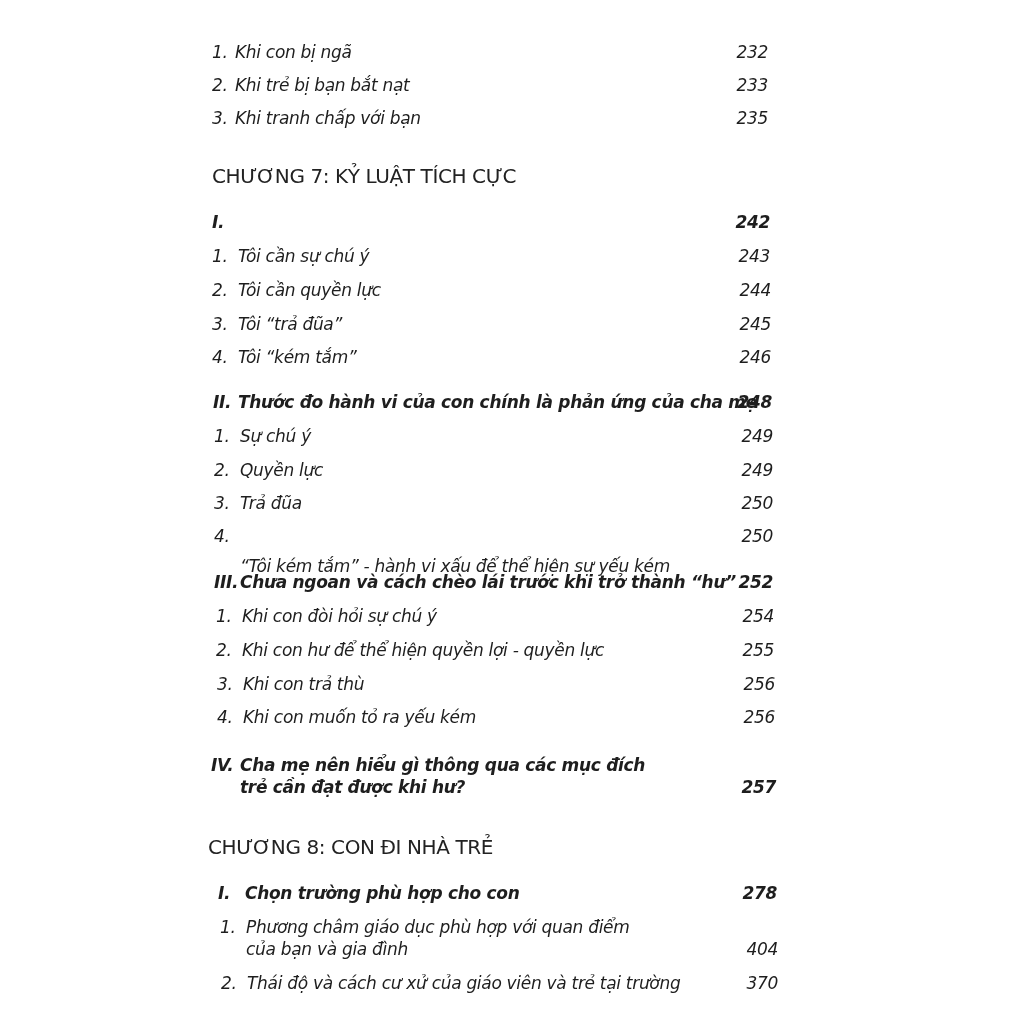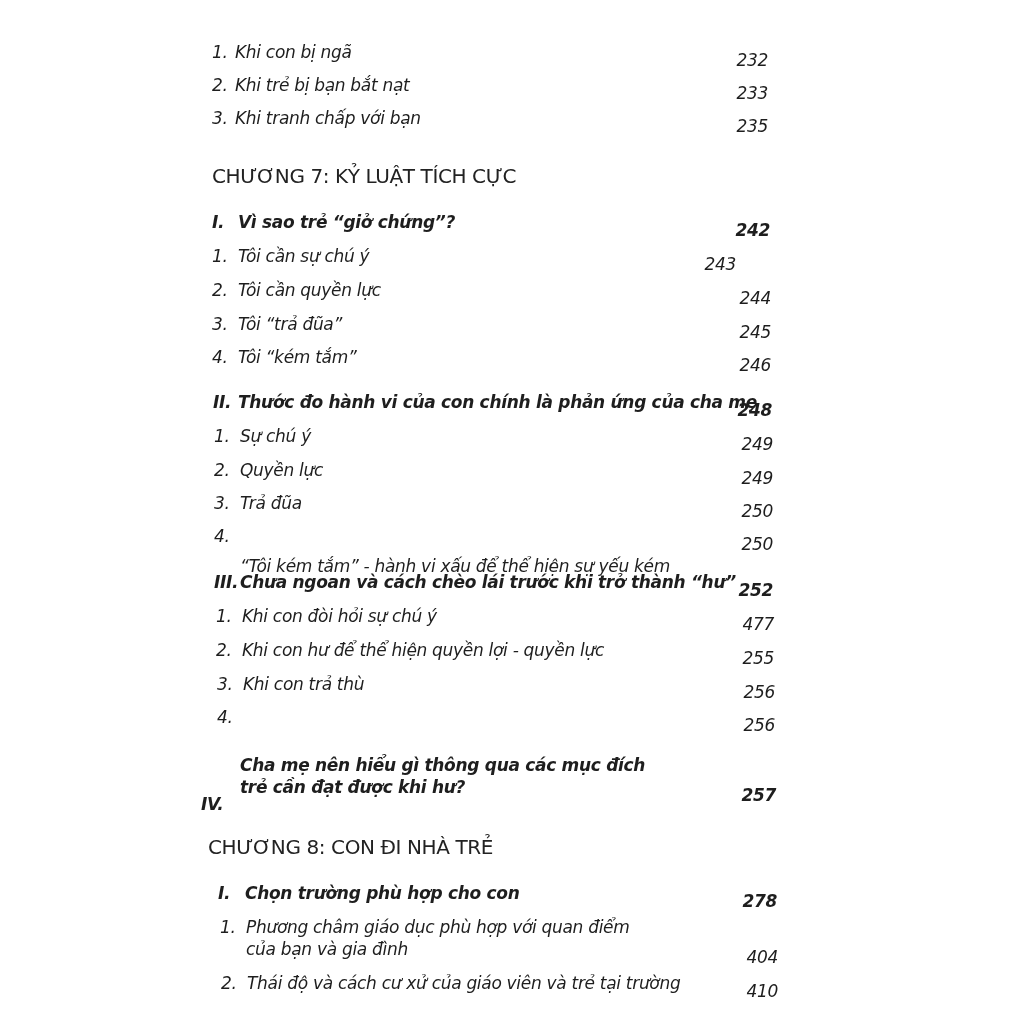--- a/index.html
+++ b/index.html
@@ -5,21 +5,21 @@
     html, body { margin:0; padding:0; }
     body {
       width:1024px; height:1024px; background:#ffffff; position:relative; overflow:hidden;
       font-family: "DejaVu Sans", "Liberation Sans", sans-serif; color:#1e1e1e;
     }
     .line { position:absolute; left:0; width:1024px; height:34px; }
     .num, .text, .page { position:absolute; white-space:nowrap; }
     .item .num, .item .text, .item .page { font-style:italic; font-size:17px; font-weight:normal; letter-spacing:-0.3px; }
     .section .num, .section .text, .section .page { font-style:italic; font-weight:bold; font-size:17px; letter-spacing:-0.3px; }
     .chapter .text { font-style:normal; font-size:20px; letter-spacing:-0.4px; color:#222; }
-    .page { text-align:right; width:60px;margin-top:8px; }
+    .page { text-align:right; width:60px; }
   </style>
 </head>
 <body>
 
 <div class="line item" style="top:42px;">
   <span class="num" style="left:212px;">1.</span>
   <span class="text" style="left:235px;">Khi con bị ngã</span>
   <span class="page" style="left:708px;">232</span>
 </div>
 <div class="line item" style="top:75px;">
@@ -32,27 +32,26 @@
   <span class="text" style="left:235px;">Khi tranh chấp với bạn</span>
   <span class="page" style="left:708px;">235</span>
 </div>
 
 <div class="line chapter" style="top:164px;">
   <span class="text" style="left:212px;">CHƯƠNG 7: KỶ LUẬT TÍCH CỰC</span>
 </div>
 
 <div class="line section" style="top:212px;">
   <span class="num" style="left:212px;">I.</span>
-  <span class="text" style="left:238px;">Vì sao trẻ “giở chứng”?</span>
   <span class="page" style="left:710px;">242</span>
 </div>
 <div class="line item" style="top:246px;">
   <span class="num" style="left:212px;">1.</span>
   <span class="text" style="left:238px;">Tôi cần sự chú ý</span>
-  <span class="page" style="left:676px;">243</span>
+  <span class="page" style="left:710px;">243</span>
 </div>
 <div class="line item" style="top:280px;">
   <span class="num" style="left:212px;">2.</span>
   <span class="text" style="left:238px;">Tôi cần quyền lực</span>
   <span class="page" style="left:711px;">244</span>
 </div>
 <div class="line item" style="top:314px;">
   <span class="num" style="left:212px;">3.</span>
   <span class="text" style="left:238px;">Tôi “trả đũa”</span>
   <span class="page" style="left:711px;">245</span>
@@ -90,39 +89,40 @@
 </div>
 
 <div class="line section" style="top:572px;">
   <span class="num" style="left:214px;">III.</span>
   <span class="text" style="left:240px;">Chưa ngoan và cách chèo lái trước khi trở thành “hư”</span>
   <span class="page" style="left:713px;">252</span>
 </div>
 <div class="line item" style="top:606px;">
   <span class="num" style="left:216px;">1.</span>
   <span class="text" style="left:242px;">Khi con đòi hỏi sự chú ý</span>
-  <span class="page" style="left:714px;">477</span>
+  <span class="page" style="left:714px;">254</span>
 </div>
 <div class="line item" style="top:640px;">
   <span class="num" style="left:216px;">2.</span>
   <span class="text" style="left:242px;">Khi con hư để thể hiện quyền lợi - quyền lực</span>
   <span class="page" style="left:714px;">255</span>
 </div>
 <div class="line item" style="top:674px;">
   <span class="num" style="left:217px;">3.</span>
   <span class="text" style="left:243px;">Khi con trả thù</span>
   <span class="page" style="left:715px;">256</span>
 </div>
 <div class="line item" style="top:707px;">
   <span class="num" style="left:217px;">4.</span>
+  <span class="text" style="left:243px;">Khi con muốn tỏ ra yếu kém</span>
   <span class="page" style="left:715px;">256</span>
 </div>
 
 <div class="line section" style="top:755px; height:60px;">
-  <span class="num" style="left:201px;margin-top:39px;">IV.</span>
+  <span class="num" style="left:211px;">IV.</span>
   <span class="text" style="left:240px;">Cha mẹ nên hiểu gì thông qua các mục đích</span>
   <span class="text" style="left:240px; top:22px;">trẻ cần đạt được khi hư?</span>
   <span class="page" style="left:716px; top:22px;">257</span>
 </div>
 
 <div class="line chapter" style="top:835px;">
   <span class="text" style="left:208px;text-align:right;">CHƯƠNG 8: CON ĐI NHÀ TRẺ</span>
 </div>
 
 <div class="line section" style="top:883px;">
@@ -132,14 +132,14 @@
 </div>
 <div class="line item" style="top:917px; height:56px;">
   <span class="num" style="left:220px;">1.</span>
   <span class="text" style="left:246px;">Phương châm giáo dục phù hợp với quan điểm</span>
   <span class="text" style="left:246px; top:22px;">của bạn và gia đình</span>
   <span class="page" style="left:718px; top:22px;">404</span>
 </div>
 <div class="line item" style="top:973px;">
   <span class="num" style="left:221px;">2.</span>
   <span class="text" style="left:247px;">Thái độ và cách cư xử của giáo viên và trẻ tại trường</span>
-  <span class="page" style="left:718px;">410</span>
+  <span class="page" style="left:718px;">370</span>
 </div>
 
 </body></html>

